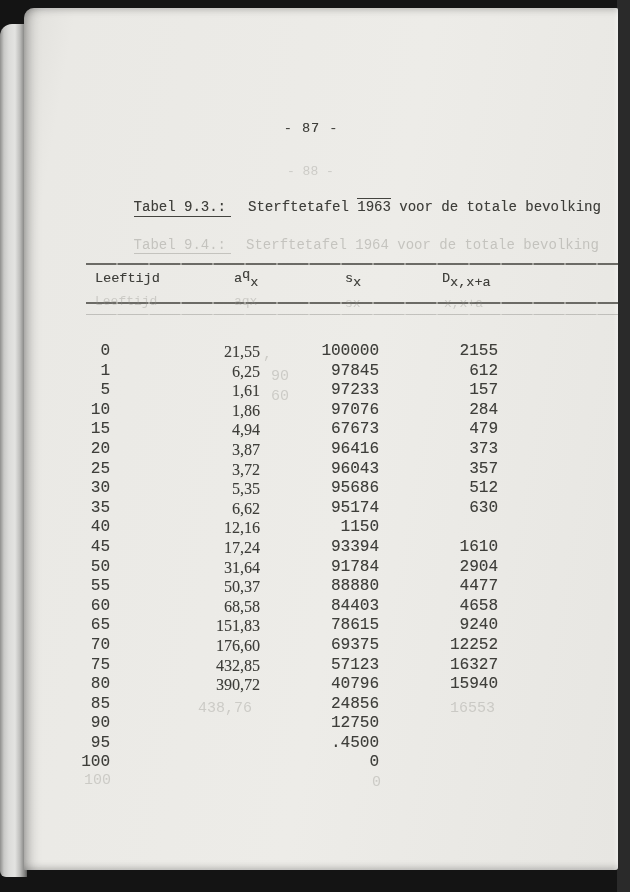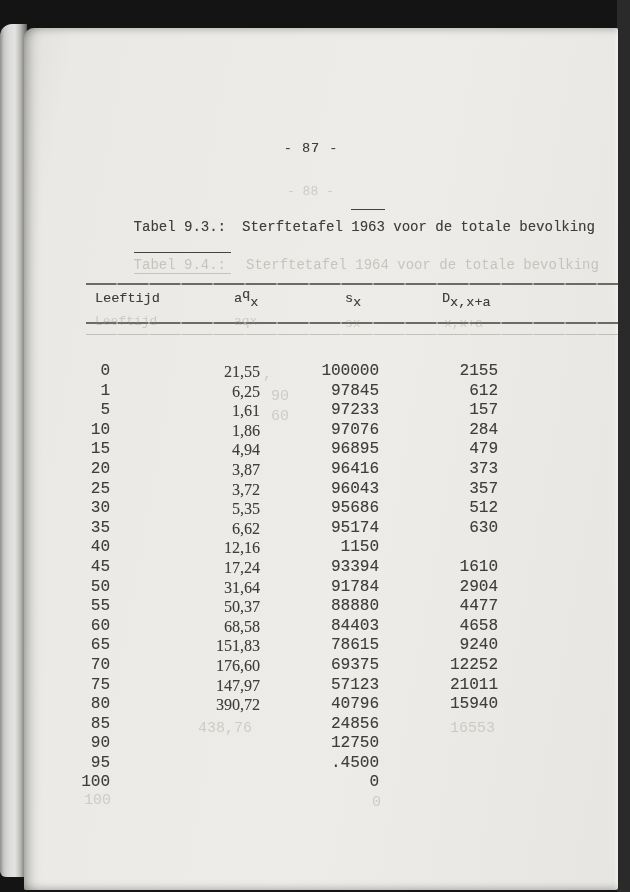--- a/index.html
+++ b/index.html
@@ -11,36 +11,36 @@
   
   .right-band{position:absolute;top:0;bottom:0;right:0;width:13px;background:#2a2a2a;}
   
   .page-stack{
     position:absolute;left:0;top:24px;bottom:15px;width:27px;
     background:linear-gradient(90deg,#8f8f8d 0px,#c9c9c7 4px,#dcdcda 9px,#e3e3e1 15px,#bdbdbb 20px,#7d7d7b 25px,#565654 27px);
     border-radius:12px 0 0 6px;
   }
   
   .page{
-    position:absolute;left:24px;top:28px;width:594px;height:862px;
+    position:absolute;left:24px;top:8px;width:594px;height:862px;
     background:linear-gradient(100deg,#e1e0dc 0%,#eae9e5 7%,#edece8 55%,#e7e6e2 100%);
     box-shadow:inset 10px 0 14px -8px rgba(40,40,40,.5),
                inset -3px 0 4px -2px rgba(255,255,255,.7),
                inset 0 -7px 9px -7px rgba(60,60,60,.4),
                inset 0 8px 9px -8px rgba(60,60,60,.35);
     border-radius:10px 2px 3px 2px;
     color:#3e3e3a;
   }
   .page *{position:absolute;white-space:pre;}
   .typed{text-shadow:.3px .3px 0 rgba(62,62,58,.35);}
   .pagenum{left:187px;top:113px;width:200px;text-align:center;font-size:13.5px;letter-spacing:1px;}
   .title{left:76px;top:175px;font-size:14px;position:absolute;}
   .title span{position:static;}
-  .title-label{text-decoration:none;border-bottom:1.4px solid #44443f;padding-bottom:17px;padding-right:5px;margin-right:11px;}
-  .overline{border-top:1.4px solid #44443f;padding-top:9px;}
+  .title-label{text-decoration:none;border-bottom:1.4px solid #44443f;padding-bottom:1px;padding-right:5px;margin-right:17px;}
+  .overline{border-top:1.4px solid #44443f;padding-top:0px;}
   
   .rule{left:62px;width:532px;height:2px;opacity:.85;
     background:repeating-linear-gradient(90deg,#55544f 0px,#55544f 30px,#96958f 30px,#96958f 32px);}
   .rule1{top:255px;}
   .rule2{top:294px;}
   .rule-ghost{top:306px;height:1px;opacity:.28;}
   .thead{position:absolute;left:0;top:0;width:100%;height:0;}
   .h{font-size:13.5px;top:263px;}
   .h span{position:relative;}
   .h-age{left:71px;}
@@ -109,21 +109,21 @@
       <span class="c-s">97233</span>
       <span class="c-d">157</span>
     </div><div class="trow">
       <span class="c-age">10</span>
       <span class="c-q">1,86</span>
       <span class="c-s">97076</span>
       <span class="c-d">284</span>
     </div><div class="trow">
       <span class="c-age">15</span>
       <span class="c-q">4,94</span>
-      <span class="c-s">96895</span>
+      <span class="c-s">67673</span>
       <span class="c-d">479</span>
     </div><div class="trow">
       <span class="c-age">20</span>
       <span class="c-q">3,87</span>
       <span class="c-s">96416</span>
       <span class="c-d">373</span>
     </div><div class="trow">
       <span class="c-age">25</span>
       <span class="c-q">3,72</span>
       <span class="c-s">96043</span>
@@ -167,23 +167,23 @@
       <span class="c-q">151,83</span>
       <span class="c-s">78615</span>
       <span class="c-d">9240</span>
     </div><div class="trow">
       <span class="c-age">70</span>
       <span class="c-q">176,60</span>
       <span class="c-s">69375</span>
       <span class="c-d">12252</span>
     </div><div class="trow">
       <span class="c-age">75</span>
-      <span class="c-q">147,97</span>
+      <span class="c-q">432,85</span>
       <span class="c-s">57123</span>
-      <span class="c-d">21011</span>
+      <span class="c-d">16327</span>
     </div><div class="trow">
       <span class="c-age">80</span>
       <span class="c-q">390,72</span>
       <span class="c-s">40796</span>
       <span class="c-d">15940</span>
     </div><div class="trow">
       <span class="c-age">85</span>
       <span class="c-q"></span>
       <span class="c-s">24856</span>
       <span class="c-d"></span>

